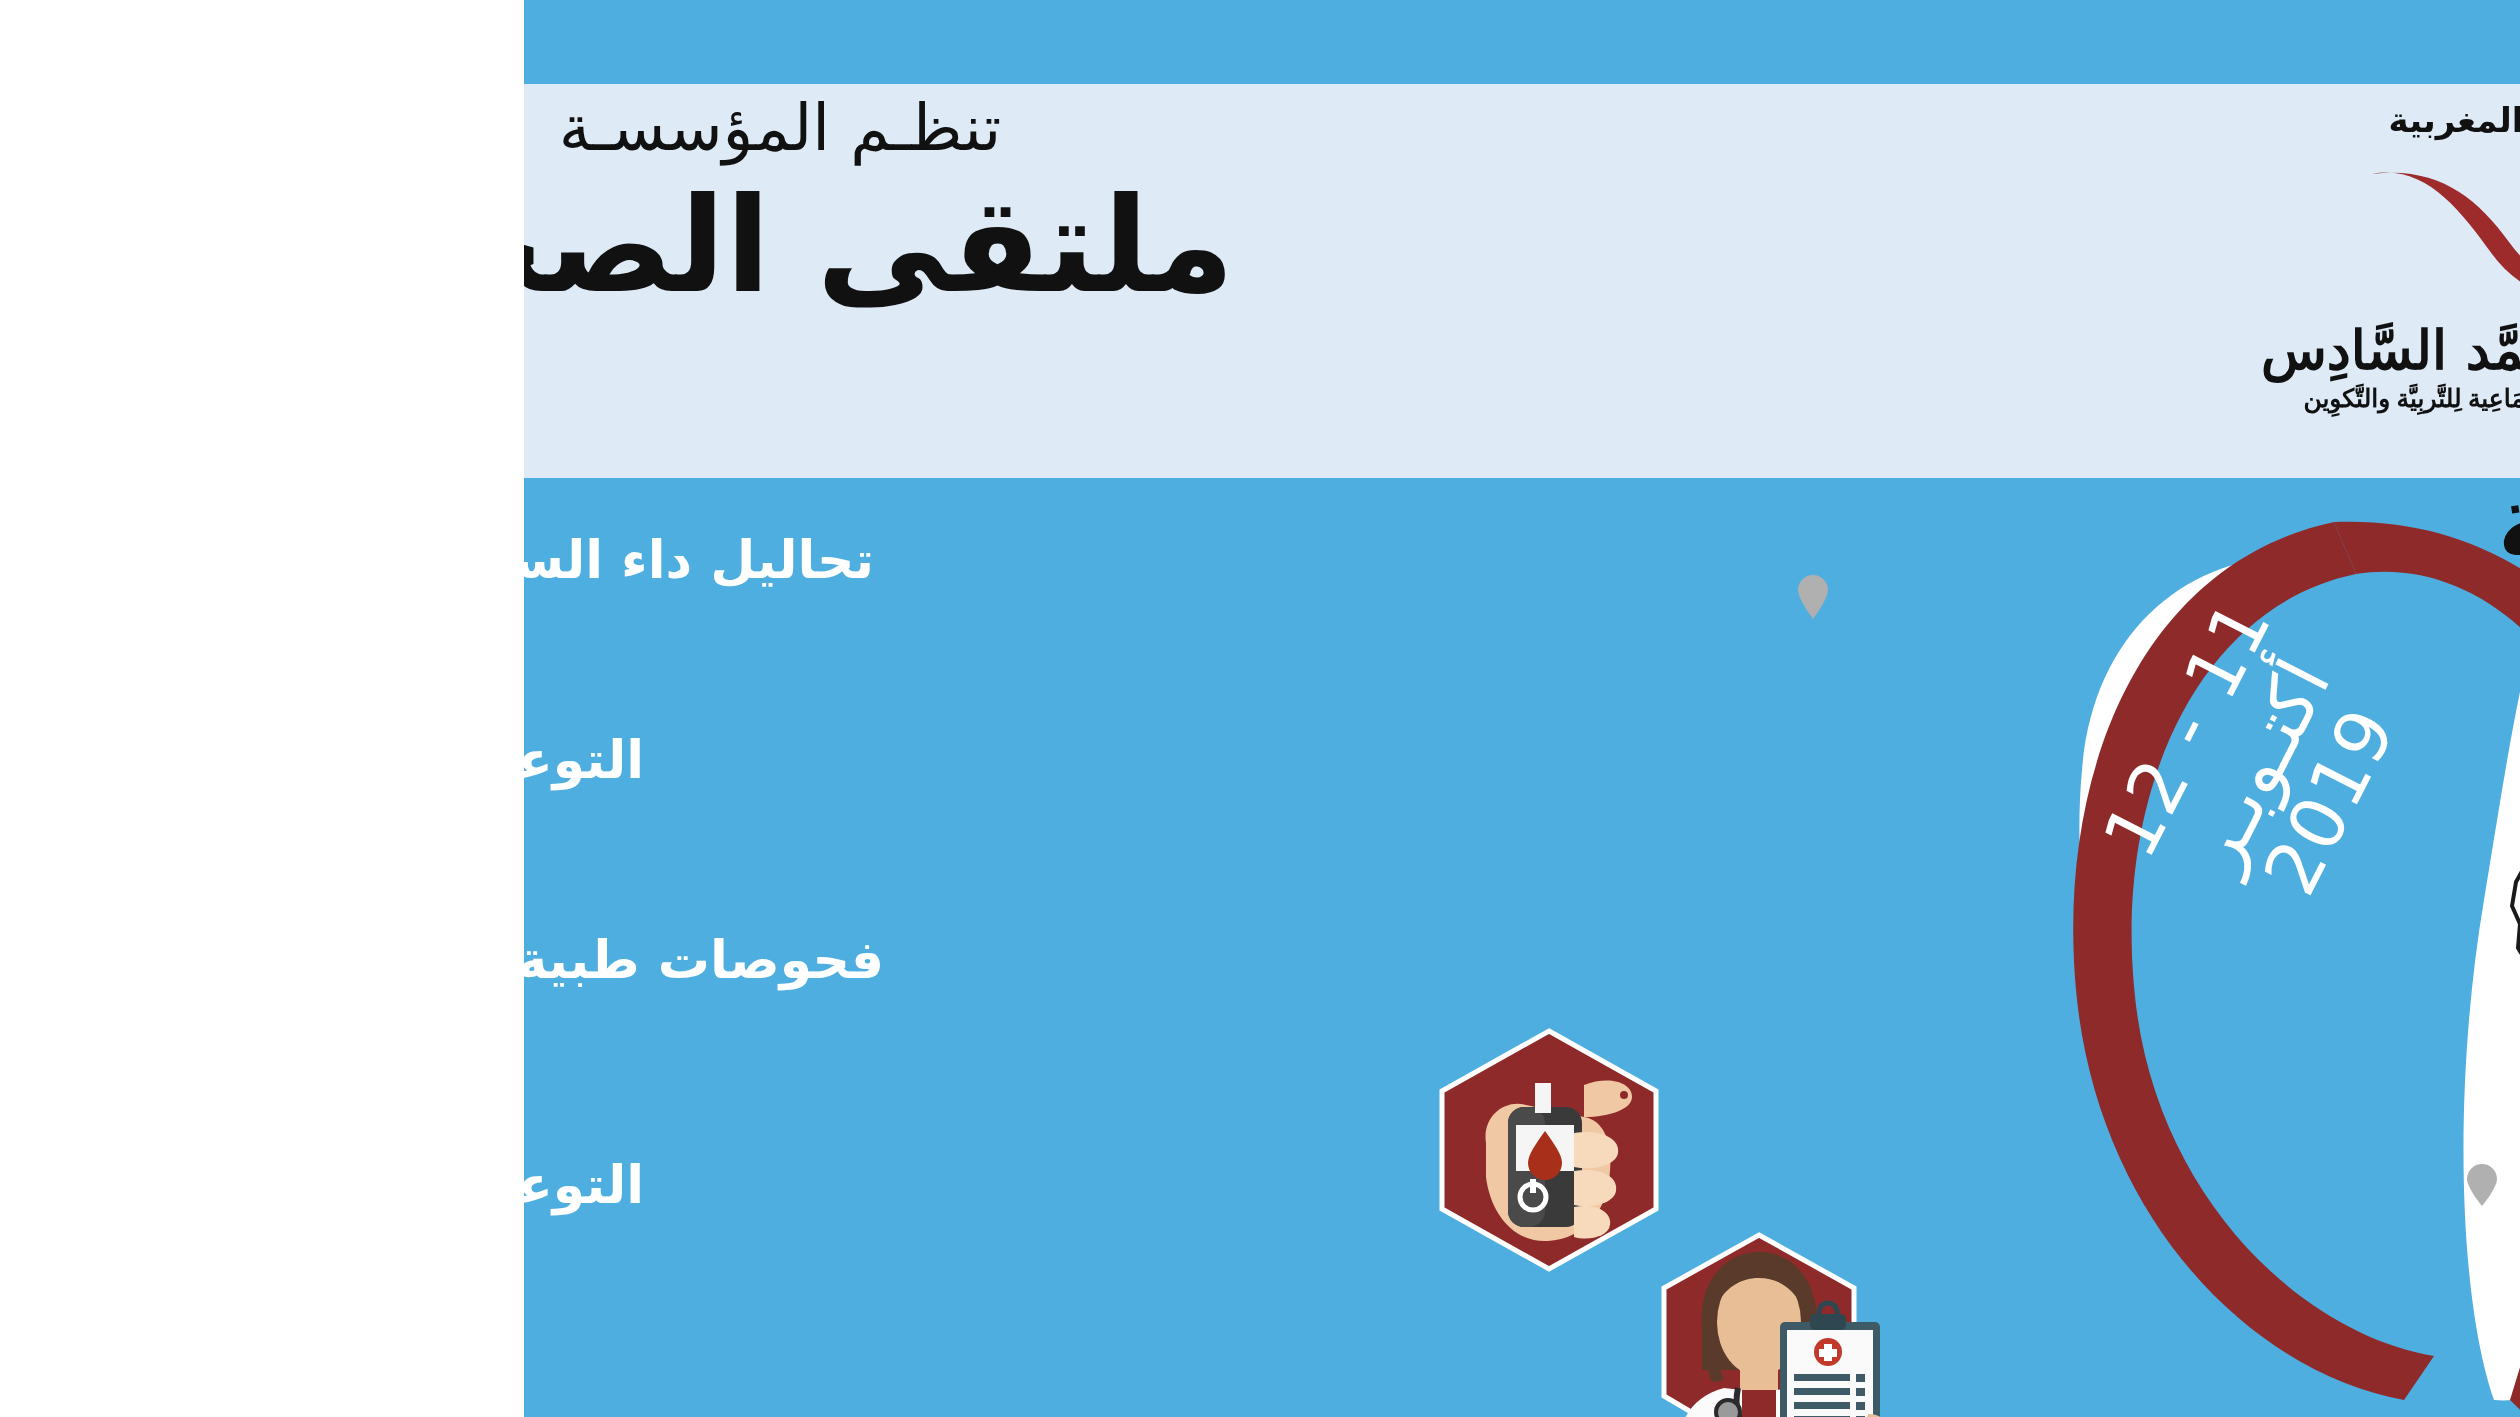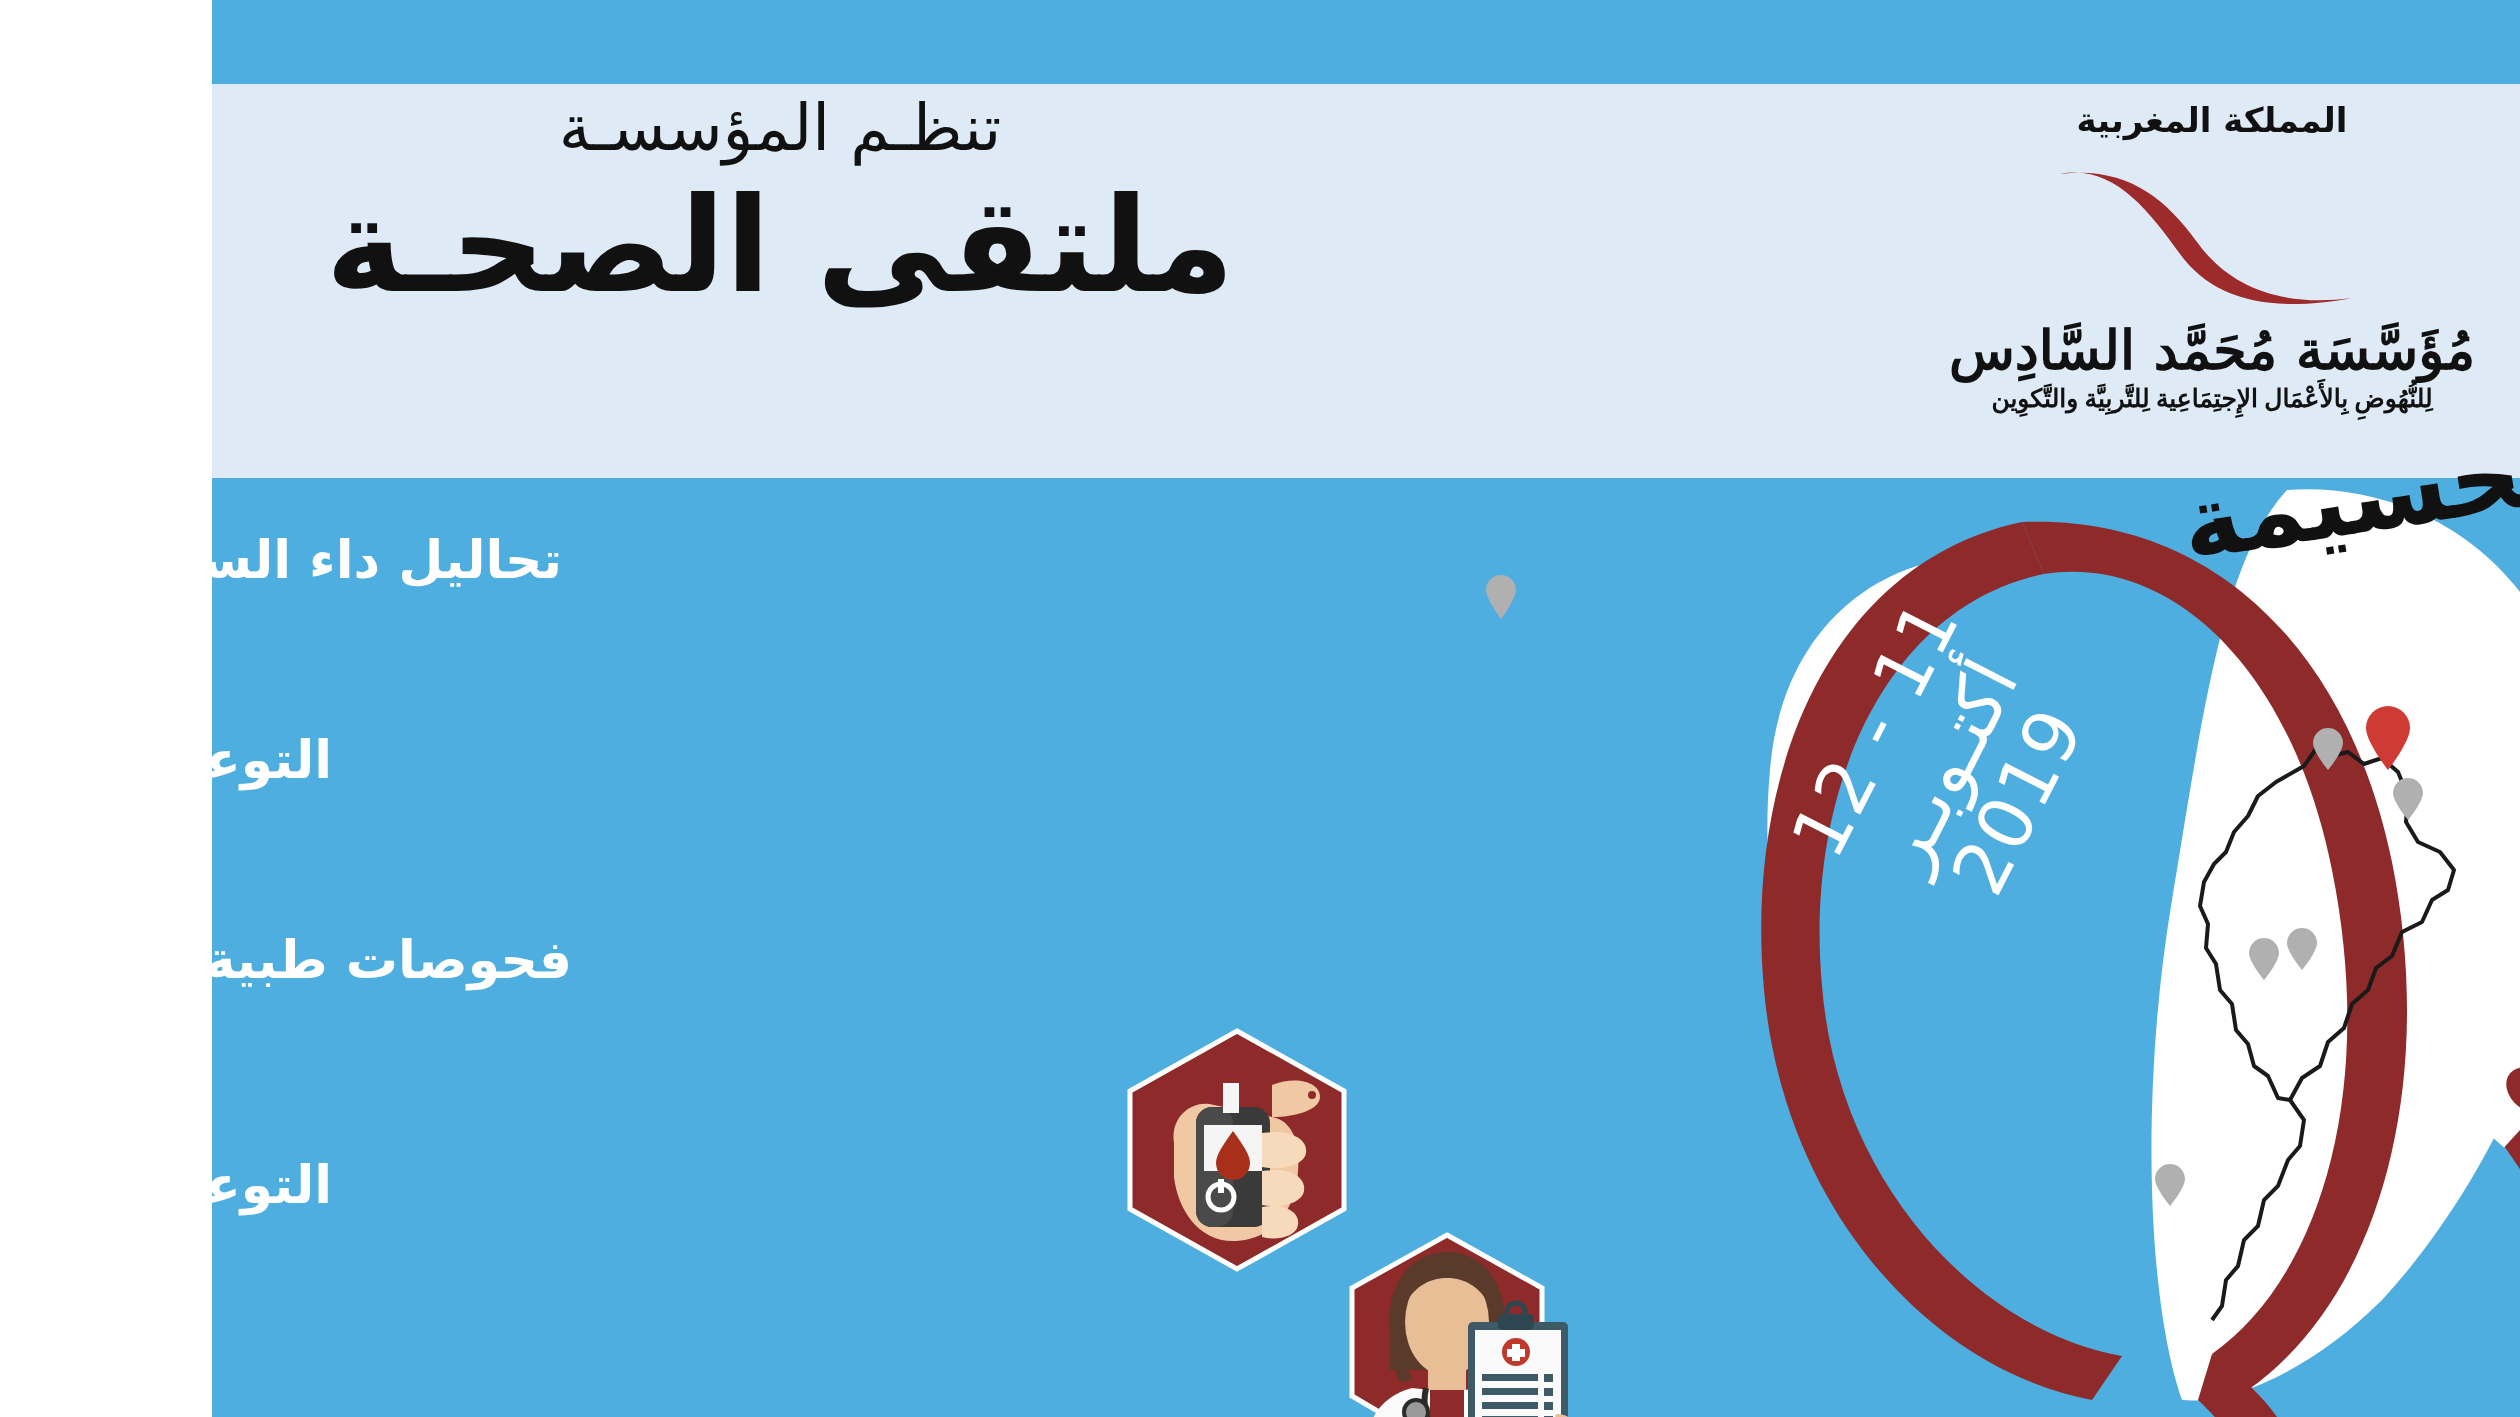--- a/index.html
+++ b/index.html
@@ -1,21 +1,21 @@
 <!DOCTYPE html>
 <html lang="ar" dir="rtl"><head>
 <meta charset="utf-8">
 <title>Health Forum Poster</title>
 <style>
   html,body{margin:0;padding:0;background:#ffffff;}
   body{font-family:"DejaVu Sans","Liberation Sans",sans-serif;}
 
   .poster{
     position:relative;
-    width:2308px;height:1417px;
+    width:1996px;height:1417px;
     overflow:hidden;
     background:#4FAEE0;
   }
 
   
   .band-top{
     position:absolute;left:0;top:0;width:2520px;height:84px;
     background:#4FAEE0;
   }
   .header-band{

